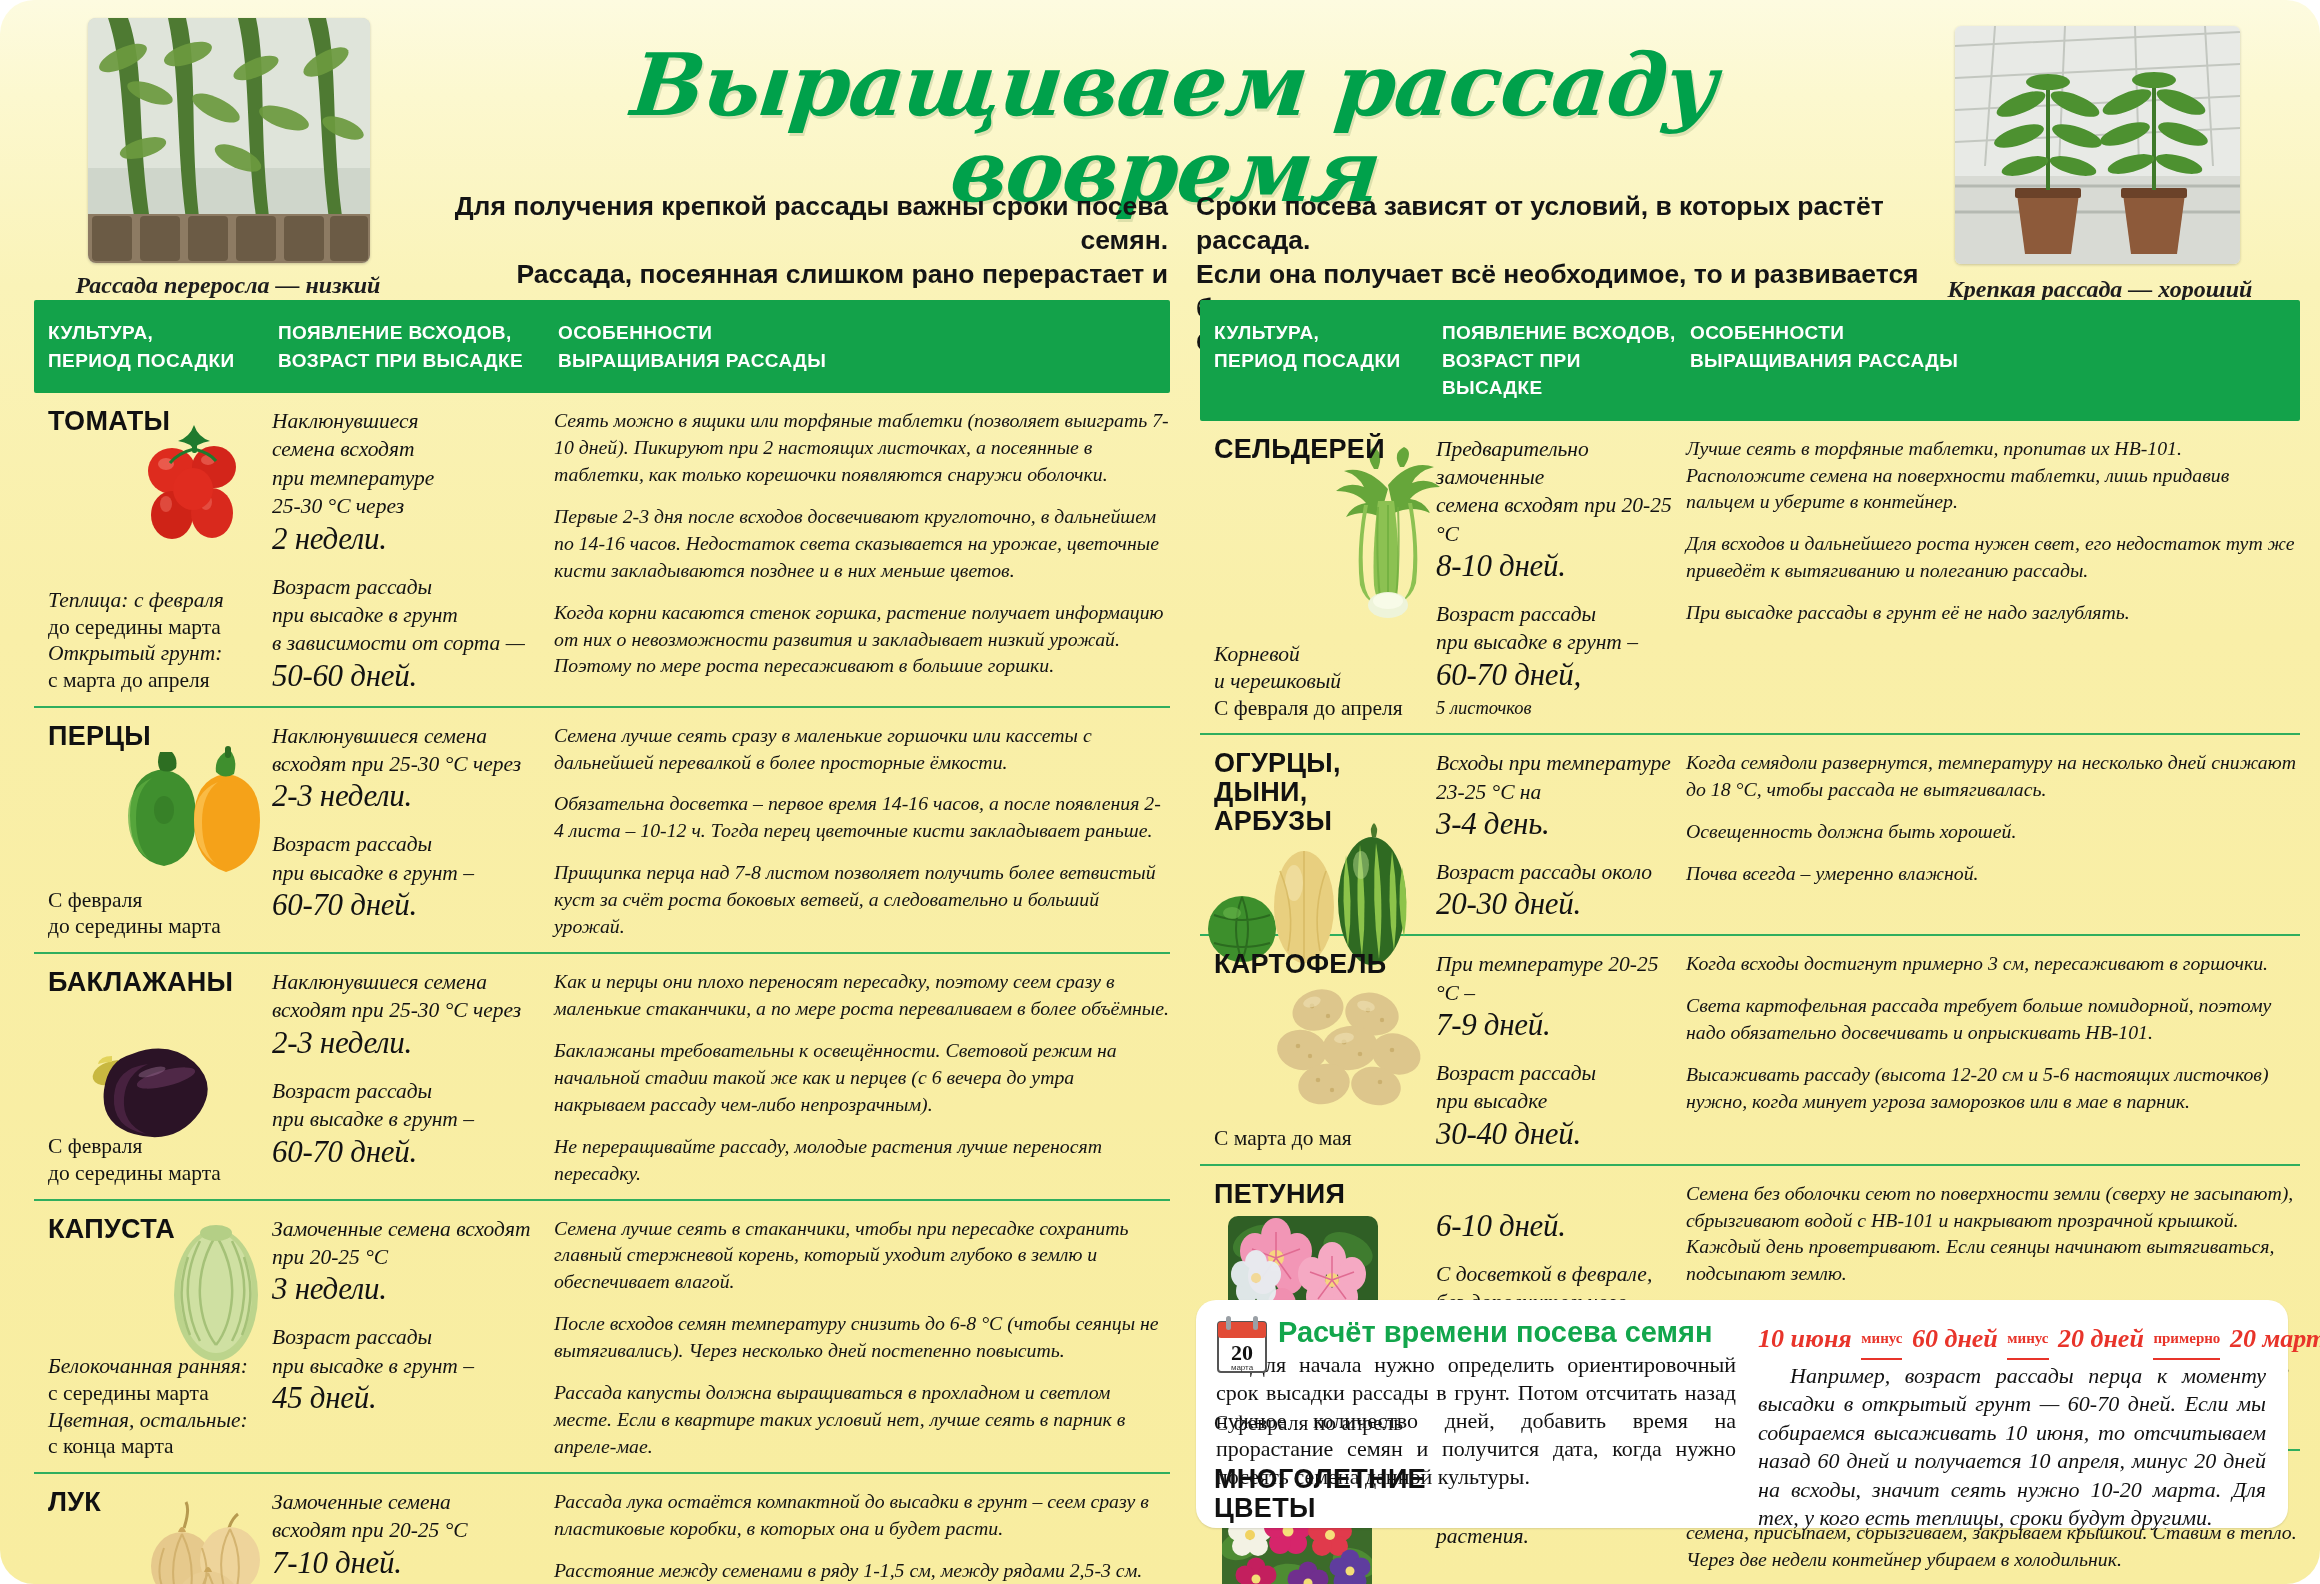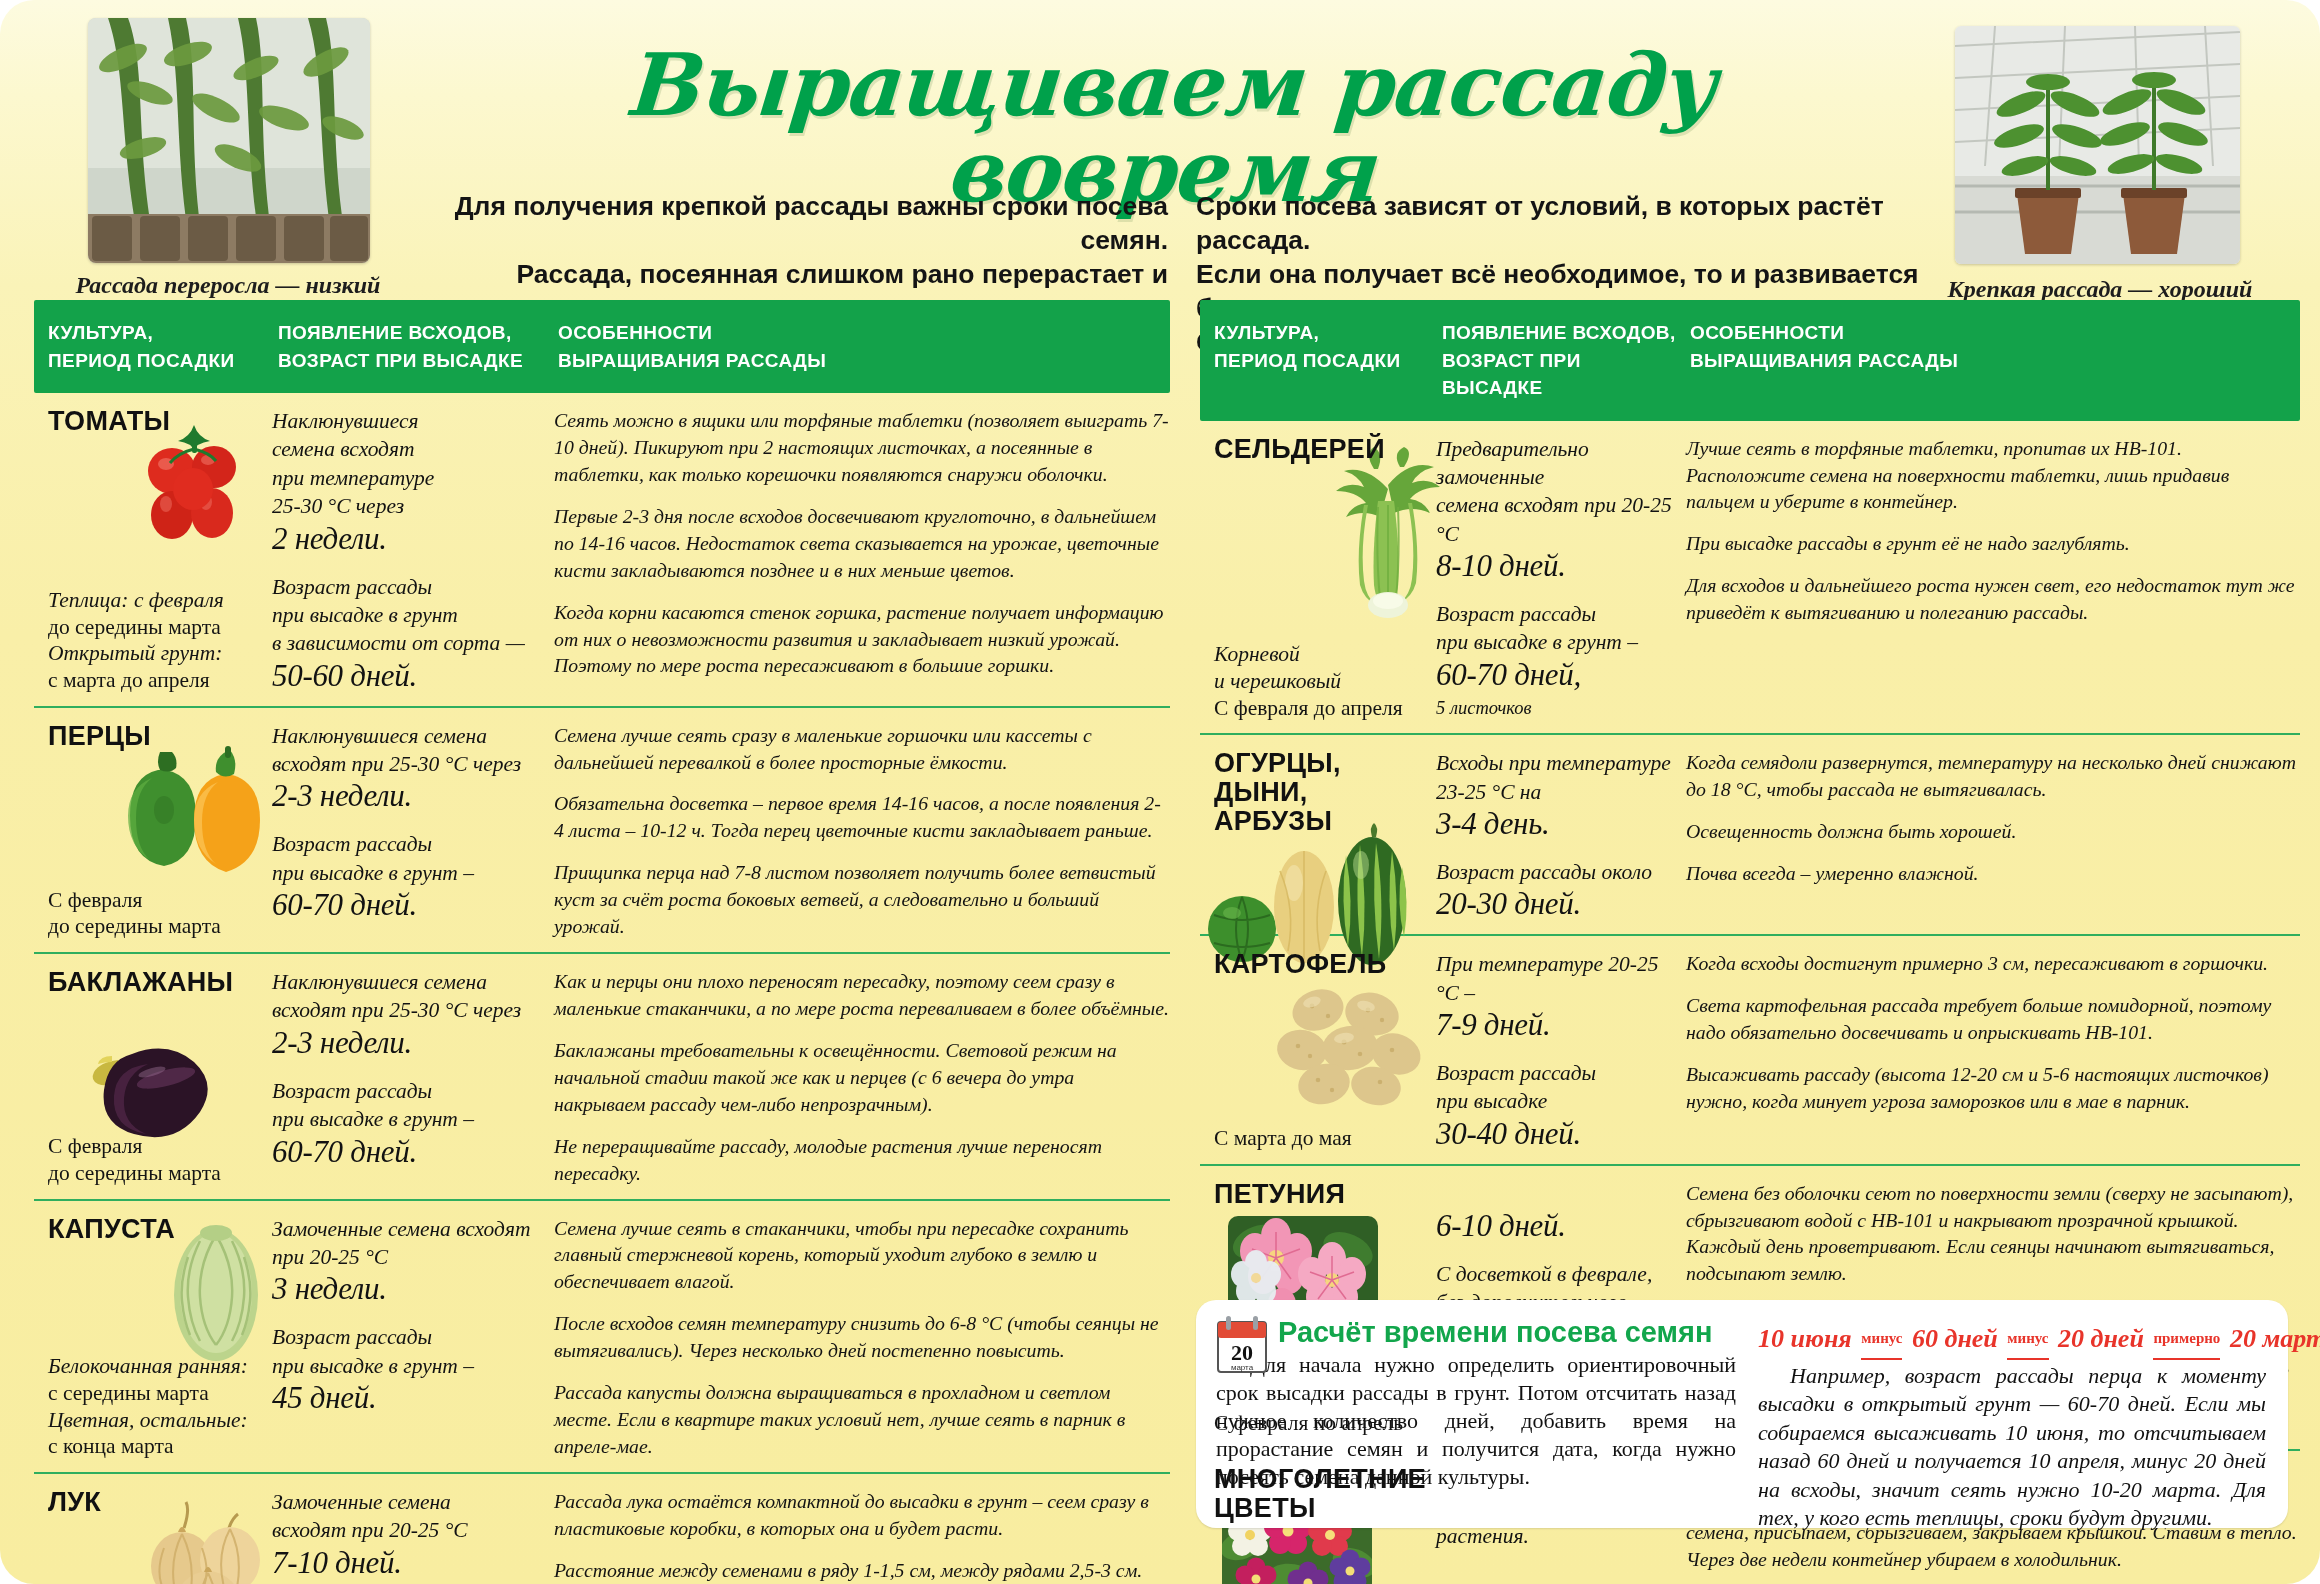--- a/index.html
+++ b/index.html
@@ -491,22 +491,22 @@
       <ellipse cx="70" cy="156" rx="15" ry="8" fill="#f8fbe8"></ellipse>
     </svg></div>
               <div class="crop-period"><i>Корневой</i><br><i>и черешковый</i><br><span>С февраля до апреля</span></div>
             </div>
             <div class="c2">
               <div class="blk"><span>Предварительно замоченные<br>семена всходят при 20-25 °C</span><br><span class="big">8-10 дней.</span></div>
               <div class="blk"><span>Возраст рассады<br>при высадке в грунт –</span><br><span class="big">60-70 дней,</span><br><span class="small">5 листочков</span></div>
             </div>
             <div class="c3">
               <p>Лучше сеять в торфяные таблетки, пропитав их НВ-101. Расположите семена на поверхности таблетки, лишь придавив пальцем и уберите в контейнер.</p>
+              <p>Для всходов и дальнейшего роста нужен свет, его недостаток тут же приведёт к вытягиванию и полеганию рассады.</p>
               <p>При высадке рассады в грунт её не надо заглублять.</p>
-              <p>Для всходов и дальнейшего роста нужен свет, его недостаток тут же приведёт к вытягиванию и полеганию рассады.</p>
             </div>
           </div>
           <div class="row">
             <div class="c1">
               <div class="crop-name"><span>ОГУРЦЫ,</span><br><span>ДЫНИ, АРБУЗЫ</span></div>
               <div class="crop-img" style="left: 6px; top: 72px;"><svg width="210" height="150" viewBox="0 0 210 150">
       <ellipse cx="36" cy="108" rx="34" ry="33" fill="#3d8f2c"></ellipse>
       <g stroke="#2b6b1f" stroke-width="2" fill="none">
                     <path d="M36 76 q-12 32 0 64 M36 76 q12 32 0 64 M8 94 q28 10 56 0 M8 122 q28 8 56 0"></path>
                   </g>

